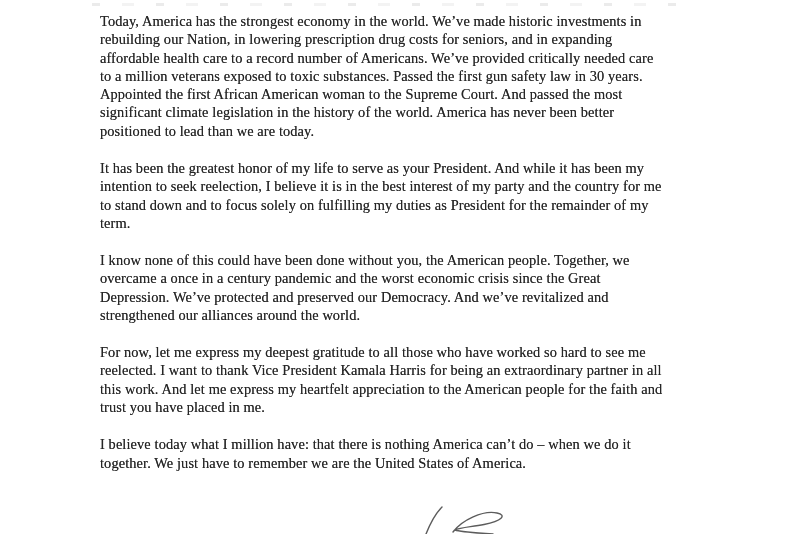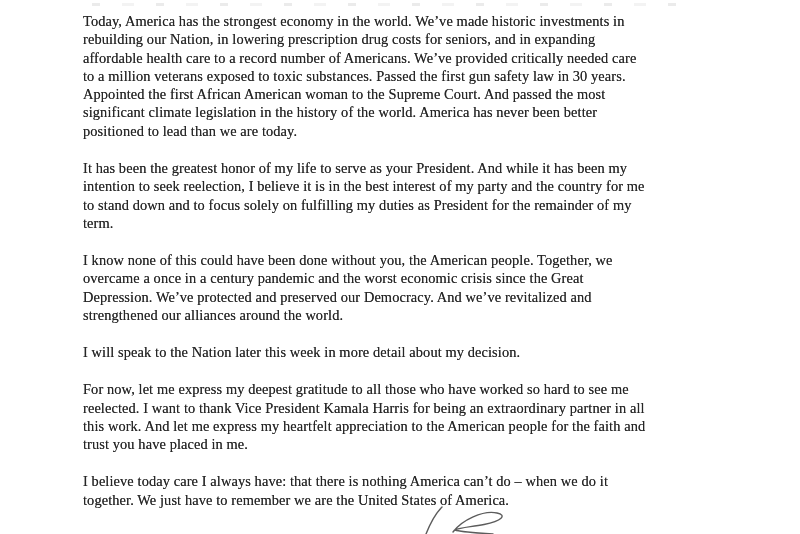--- a/index.html
+++ b/index.html
@@ -27,21 +27,21 @@
       90deg,
       rgba(90,90,90,0.35) 0px, rgba(90,90,90,0.35) 8px,
       rgba(0,0,0,0) 8px,  rgba(0,0,0,0) 30px,
       rgba(120,120,120,0.25) 30px, rgba(120,120,120,0.25) 42px,
       rgba(0,0,0,0) 42px, rgba(0,0,0,0) 64px
     );
     filter: blur(0.6px);
   }
   .letter {
     position: absolute;
-    left: 83px;
+    left: 100px;
     top: 12px;
     width: 640px;
     color: #262626;
     font-size: 14.4px;
     line-height: 18.3px;
     letter-spacing: 0.1px;
     text-shadow: 0 0 0.45px rgba(45,45,45,0.75);
   }
   .letter p {
     margin: 0 0 18.9px 0;
@@ -78,26 +78,25 @@
 significant climate legislation in the history of the world. America has never been better
 positioned to lead than we are today.</p>
     <p>It has been the greatest honor of my life to serve as your President. And while it has been my
 intention to seek reelection, I believe it is in the best interest of my party and the country for me
 to stand down and to focus solely on fulfilling my duties as President for the remainder of my
 term.</p>
     <p>I know none of this could have been done without you, the American people. Together, we
 overcame a once in a century pandemic and the worst economic crisis since the Great
 Depression. We’ve protected and preserved our Democracy. And we’ve revitalized and
 strengthened our alliances around the world.</p>
-    <p>I will speak to the Nation later this week in more detail about my decision.</p>
     <p>For now, let me express my deepest gratitude to all those who have worked so hard to see me
 reelected. I want to thank Vice President Kamala Harris for being an extraordinary partner in all
 this work. And let me express my heartfelt appreciation to the American people for the faith and
 trust you have placed in me.</p>
-    <p>I believe today care I always have: that there is nothing America can’t do – when we do it
+    <p>I believe today what I million have: that there is nothing America can’t do – when we do it
 together. We just have to remember we are the United States of America.</p>
   </div>
 
   <svg class="signature" viewBox="0 0 110 31" aria-hidden="true">
     <path d="M 11 31 C 15 21, 21 10, 27 4"></path>
     <path d="M 38 29 C 47 17, 68 7, 82 10 C 92 12, 87 18, 69 21.5 C 56 24, 45 24.5, 40 27 C 46 29, 62 30, 78 31"></path>
   </svg>
 
 </div>
 

